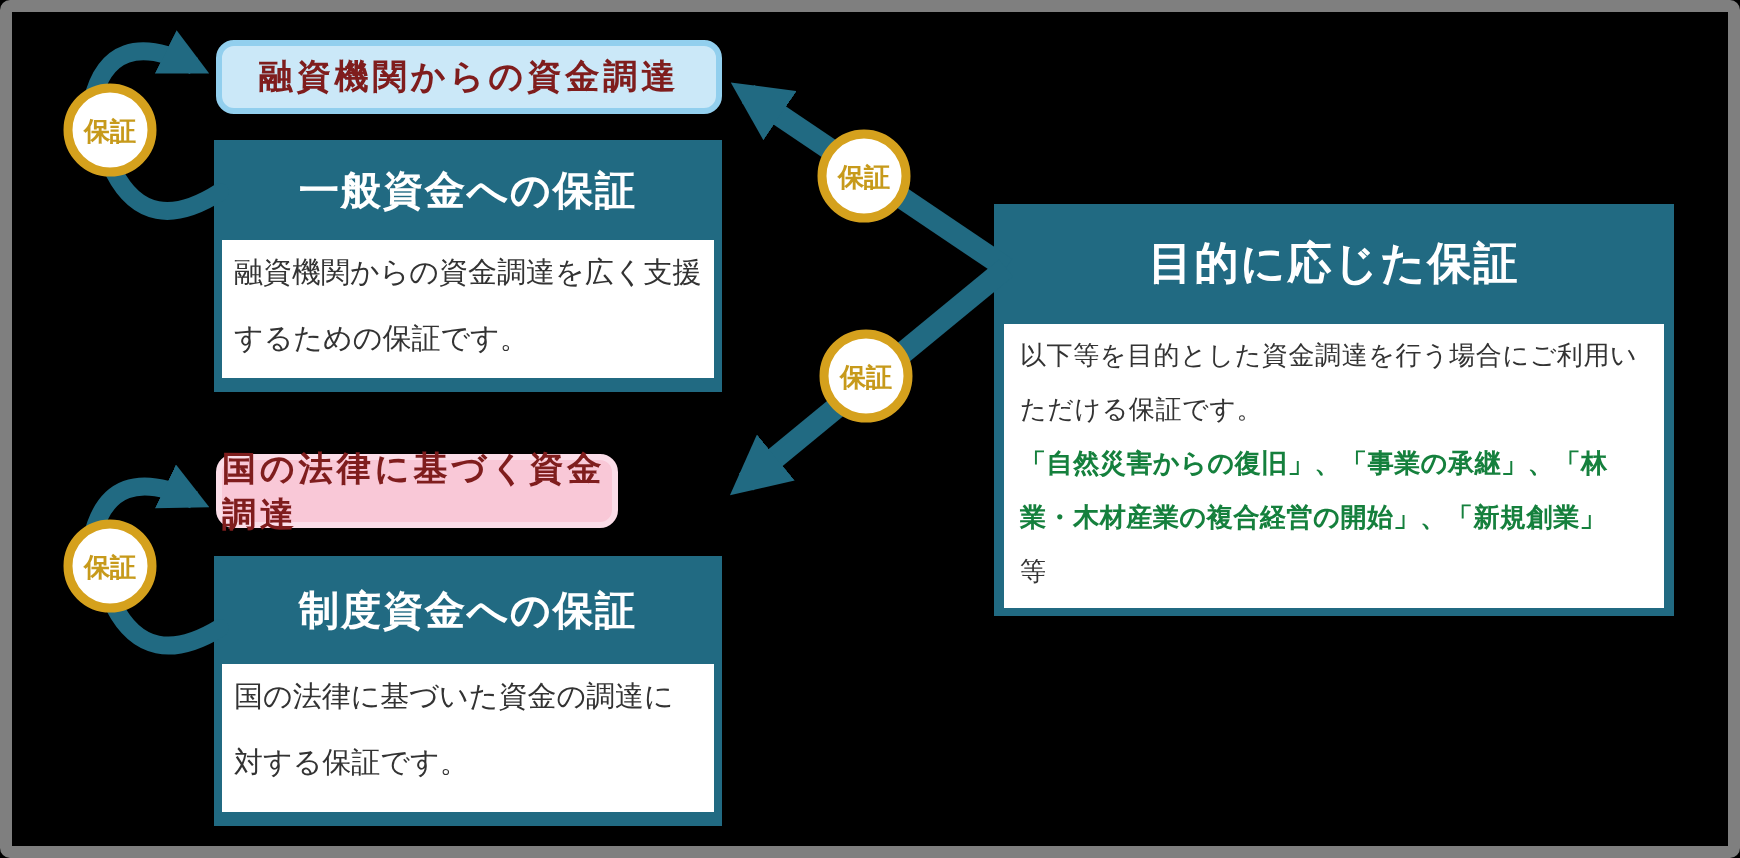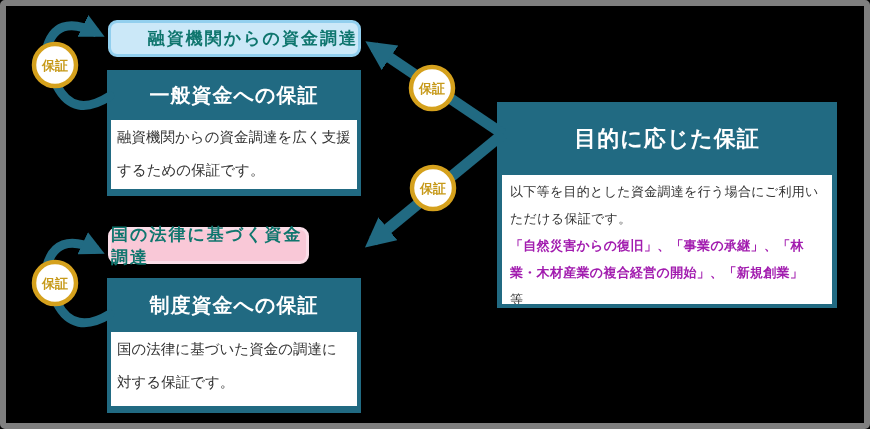--- a/index.html
+++ b/index.html
@@ -18,25 +18,25 @@
     z-index:10;
   }
   
   .connectors{
     position:absolute;left:0;top:0;width:870px;height:429px;
     z-index:3;pointer-events:none;
   }
   
   .pill{
     position:absolute;
-    display:flex;align-items:center;justify-content:flex-end;
+    display:flex;align-items:center;justify-content:center;
     box-sizing:border-box;
     border-radius:9px;
     font-weight:bold;font-size:17px;letter-spacing:2px;
-    color:#0f766e;
+    color:#7f1d1d;
     z-index:2;
   }
   .pill.blue{background:#cbe8f8;border:3px solid #92cfee;}
   .pill.pink{background:#f9c8d7;border:3px solid #fbdde8;}
   
   .card{
     position:absolute;
     background:#216a82;
     display:flex;flex-direction:column;
     box-sizing:border-box;
@@ -53,28 +53,28 @@
     flex:1 1 auto;
     box-sizing:border-box;
     overflow:hidden;
   }
   .card-left .card-title{height:50px;font-size:20px;}
   .card-left .card-white{
     margin:0 4px 7px 4px;
     padding:1px 6px;
     font-size:14.5px;line-height:2.3;color:#333333;
   }
-  .card-purpose .card-title{height:73px;font-size:22px;}
+  .card-purpose .card-title{height:60px;font-size:22px;}
   .card-purpose .card-white{
     margin:0 5px 4px 5px;
     padding:3px 8px;
     font-size:13px;letter-spacing:0.3px;line-height:2.08;color:#333333;
   }
   .card-purpose p{margin:0;}
-  .hl{color:#a21caf;font-weight:bold;}
+  .hl{color:#15803d;font-weight:bold;}
   .badge-text{
     font-size:13px;font-weight:bold;
     fill:#c79a1b;
   }
 </style>
 </head>
 <body>
 
 <div class="canvas">
 

